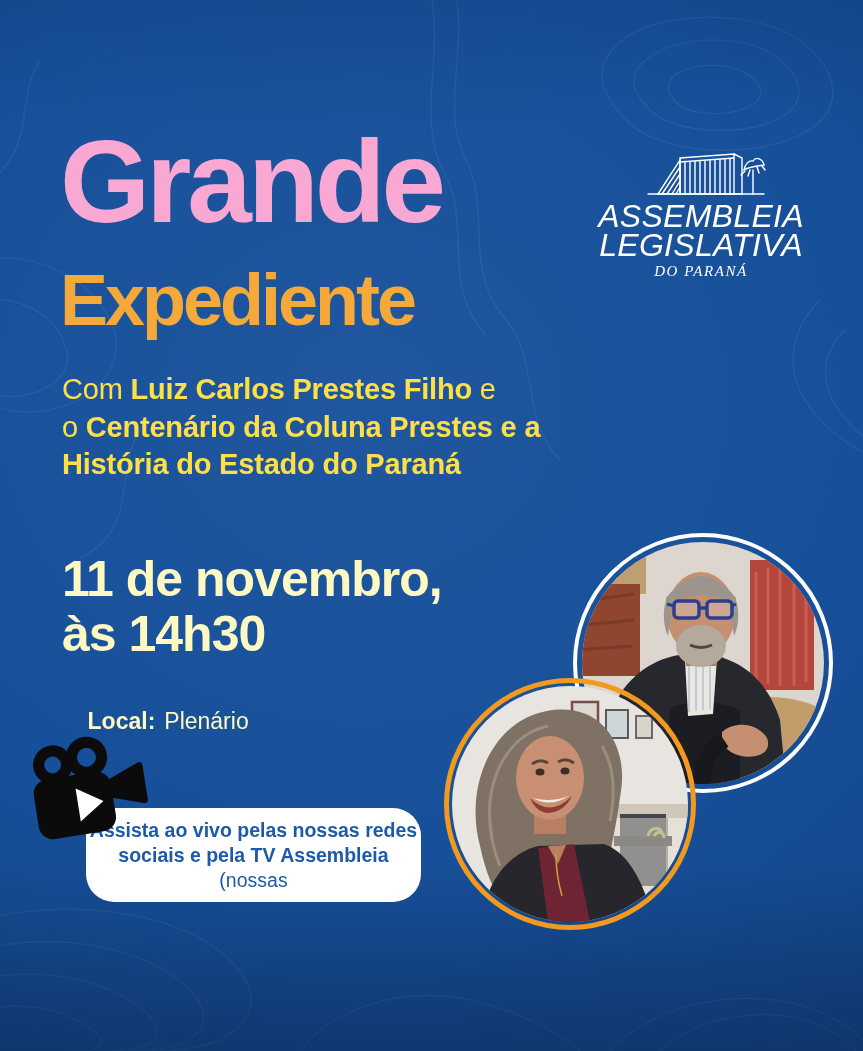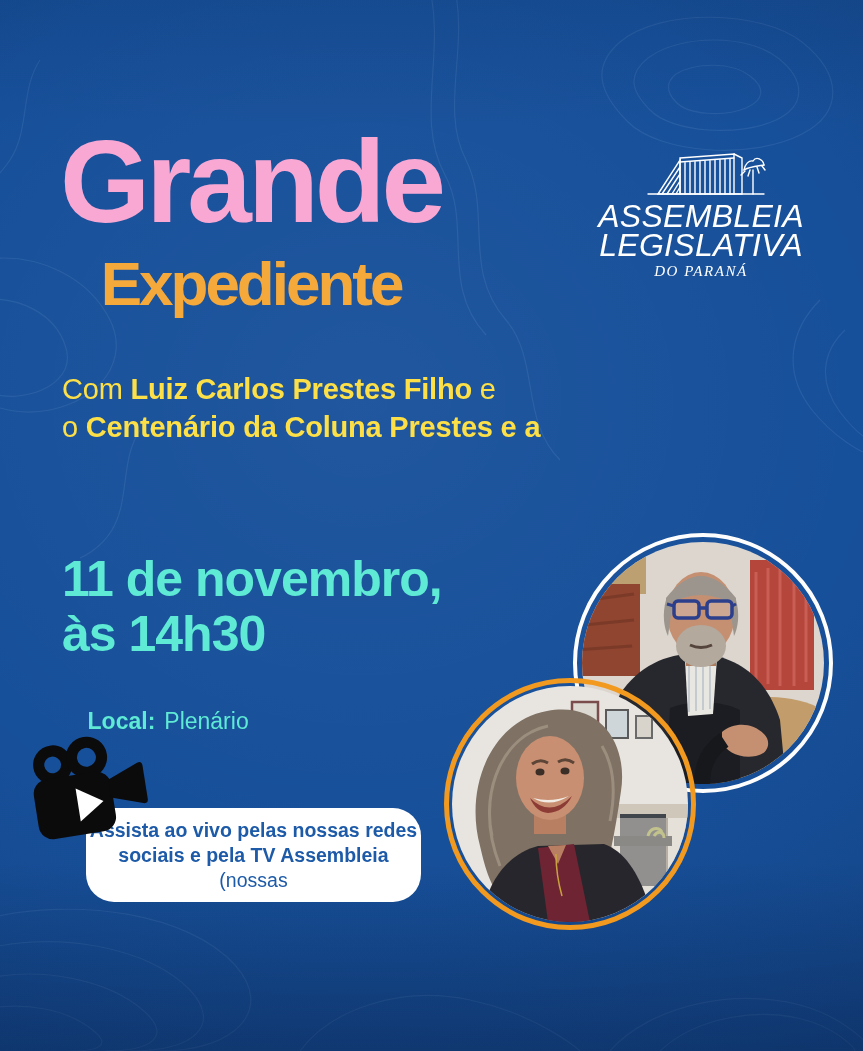--- a/index.html
+++ b/index.html
@@ -22,30 +22,30 @@
   
   .logo { position:absolute; top:140px; left:594px; width:214px; z-index:2;
           color:#FFFFFF; font-style:italic; text-align:center; }
   .logo-icon { width:120px; height:62px; display:block; margin:0 auto 0 52px; }
   .logo-name { font-size:32px; line-height:29px; letter-spacing:0.3px; font-weight:400; }
   .logo-sub  { font-size:15px; line-height:19px; letter-spacing:1.6px; margin-top:2px; font-weight:400;font-family:Liberation Serif, serif; }
 
   
   .title { position:absolute; left:60px; top:126px; z-index:2; font-weight:700; }
   .title-line1 { font-size:116px; line-height:112px; letter-spacing:-4px; color:#f9a8d4; }
-  .title-line2 { font-size:62px;  line-height:88px;  letter-spacing:-3px; color:#F5A93B; margin-top:2px;text-align:center; }
+  .title-line2 { font-size:72px;  line-height:88px;  letter-spacing:-3px; color:#F5A93B; margin-top:18px; }
 
   
   .desc { position:absolute; left:62px; top:371px; z-index:2;
           color:#fde047; font-size:29px; line-height:37.5px; letter-spacing:-0.2px; }
   .desc-line { white-space:pre-wrap; }
   .desc b { font-weight:700; }
 
   
-  .event { position:absolute; left:62px; top:552px; z-index:2; color:#5eead4; }
+  .event { position:absolute; left:62px; top:552px; z-index:2; color:#fef9c3; }
   .event-date { font-size:50px; line-height:55px; font-weight:700; letter-spacing:-1px; white-space:pre-wrap; }
   .event-local { margin-top:11px; font-size:23px; line-height:32px; white-space:pre-wrap; }
   .event-local .lbl { font-weight:700; margin-right:9px; }
 
   
   .ring { position:absolute; border-radius:50%; }
   .ring-man { left:573px; top:533px; width:260px; height:260px; border:4px solid #FDFDFD; z-index:3; }
   .ring-woman { left:444px; top:678px; width:252px; height:252px; border:5px solid #F2991F; z-index:4; }
   .photo { position:absolute; border-radius:50%; overflow:hidden; }
   .photo-man { left:5px; top:5px; width:242px; height:242px; }
@@ -112,20 +112,21 @@
 </div>
 
 <div class="title">
   <div class="title-line1">Grande</div>
   <div class="title-line2">Expediente</div>
 </div>
 
 <div class="desc">
   <div class="desc-line"><span>Com </span><b>Luiz Carlos Prestes Filho</b><span> e</span></div>
   <div class="desc-line"><span>o </span><b>Centenário da Coluna Prestes e a</b></div>
+  <div class="desc-line"><b>História do Estado do Paraná</b></div>
 </div>
 
 <div class="event">
   <div class="event-date">11 de novembro,</div>
   <div class="event-date">às 14h30</div>
   <div class="event-local">
     <span class="lbl">Local:</span><span>Plenário</span>
   </div>
 </div>
 

